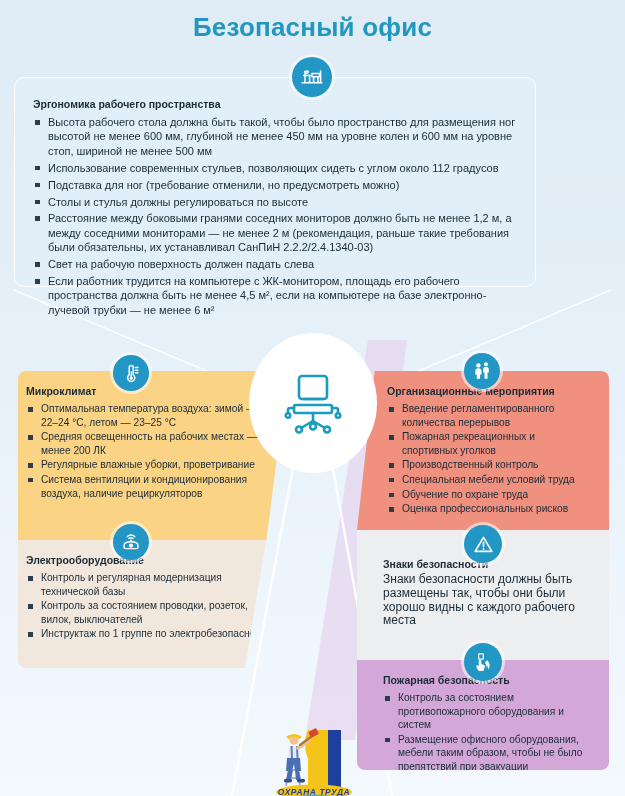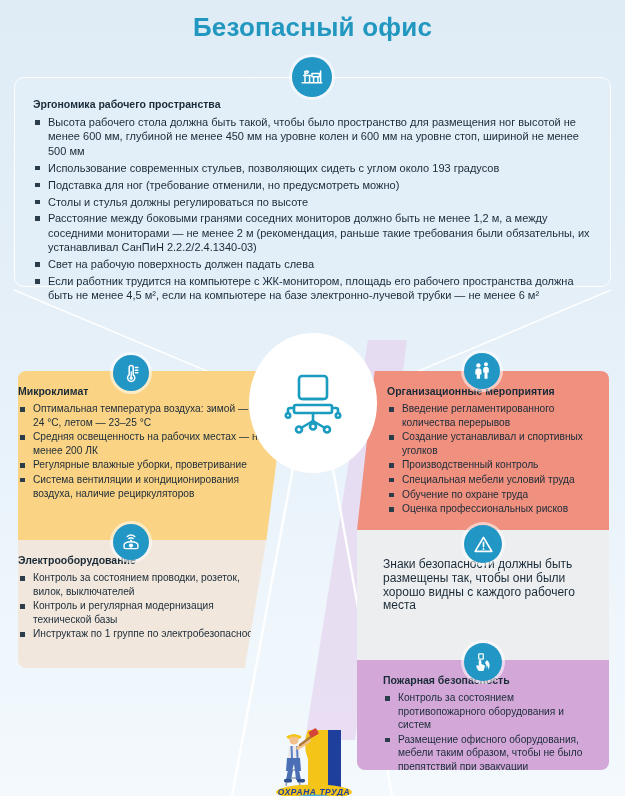--- a/index.html
+++ b/index.html
@@ -35,21 +35,21 @@
     box-shadow:0 0 0 3px rgba(255,255,255,.55);
   }
   .badge svg{display:block;}
   .badge-top{
     position:absolute;left:292px;top:57px;width:40px;height:40px;
     z-index:12;
   }
 
   
   .top-panel{
-    position:absolute;left:14px;top:77px;width:597px;height:210px;
+    position:absolute;left:14px;top:77px;width:522px;height:210px;
     background:#e2eef8;
     border:1px solid #ffffff;
     border-radius:10px;
     box-sizing:border-box;
     z-index:5;
   }
   .top-inner{padding:20px 18px 10px 18px;}
 
   .sec-head{
     font-size:10.5px;font-weight:bold;color:#1a2b38;margin-bottom:5px;
@@ -70,21 +70,21 @@
 
   
   .rays{position:absolute;left:0;top:280px;width:625px;height:516px;z-index:2;}
 
   
   .panel{
     position:absolute;
     box-sizing:border-box;
     z-index:6;
   }
-  .panel .inner{padding:14px 16px 12px 0;}
+  .panel .inner{padding:14px 16px 12px 8px;}
   .panel .sec-head{margin-bottom:5px;}
   .panel ul.bullets li{font-size:10.2px;line-height:13.6px;margin-bottom:1px;}
 
   
   #p-micro{
     left:18px;top:371px;width:270px;height:169px;
     background:#fbd384;
     border-radius:8px 8px 0 0;
     clip-path:polygon(0 0, 100% 0, 92% 100%, 0 100%);
   }
@@ -164,21 +164,21 @@
         <path d="M3.2 18.8 L22.8 18.8"></path>
       </g>
     </svg>
   </div>
 
   <div class="top-panel">
     <div class="top-inner">
       <div class="sec-head">Эргономика рабочего пространства</div>
       <ul class="bullets">
         <li>Высота рабочего стола должна быть такой, чтобы было пространство для размещения ног высотой не менее 600 мм, глубиной не менее 450 мм на уровне колен и 600 мм на уровне стоп, шириной не менее 500 мм</li>
-        <li>Использование современных стульев, позволяющих сидеть с углом около 193 градусов</li>
+        <li>Использование современных стульев, позволяющих сидеть с углом около 112 градусов</li>
         <li>Подставка для ног (требование отменили, но предусмотреть можно)</li>
         <li>Столы и стулья должны регулироваться по высоте</li>
         <li>Расстояние между боковыми гранями соседних мониторов должно быть не менее 1,2 м, а между соседними мониторами — не менее 2 м (рекомендация, раньше такие требования были обязательны, их устанавливал СанПиН 2.2.2/2.4.1340-03)</li>
         <li>Свет на рабочую поверхность должен падать слева</li>
         <li>Если работник трудится на компьютере с ЖК-монитором, площадь его рабочего пространства должна быть не менее 4,5 м², если на компьютере на базе электронно-лучевой трубки — не менее 6 м²</li>
       </ul>
     </div>
   </div>
 
   <svg class="rays" viewBox="0 0 625 516">
@@ -205,43 +205,44 @@
         <li>Регулярные влажные уборки, проветривание</li>
         <li>Система вентиляции и кондиционирования воздуха, наличие рециркуляторов</li>
       </ul>
     </div>
   </div>
 
   <div class="panel" id="p-electro">
     <div class="inner">
       <div class="sec-head">Электрооборудование</div>
       <ul class="bullets">
+        <li>Контроль и регулярная модернизация технической базы</li>
         <li>Контроль за состоянием проводки, розеток, вилок, выключателей</li>
-        <li>Контроль и регулярная модернизация технической базы</li>
         <li>Инструктаж по 1 группе по электробезопасности</li>
       </ul>
     </div>
   </div>
 
   <div class="panel" id="p-org">
     <div class="inner" style="padding-left:30px;">
       <div class="sec-head">Организационные мероприятия</div>
       <ul class="bullets">
         <li>Введение регламентированного количества перерывов</li>
-        <li>Создание устанавливал и спортивных уголков</li>
+        <li>Пожарная рекреационных и спортивных уголков</li>
         <li>Производственный контроль</li>
         <li>Специальная мебели условий труда</li>
         <li>Обучение по охране труда</li>
         <li>Оценка профессиональных рисков</li>
       </ul>
     </div>
   </div>
 
   <div class="panel" id="p-signs">
     <div class="inner" style="padding-top:28px;padding-left:26px;">
+      <div class="sec-head">Знаки безопасности</div>
       <div class="plain">Знаки безопасности должны быть размещены так, чтобы они были хорошо видны с каждого рабочего места</div>
     </div>
   </div>
 
   <div class="panel" id="p-fire">
     <div class="inner" style="padding-top:14px;padding-left:26px;">
       <div class="sec-head">Пожарная безопасность</div>
       <ul class="bullets">
         <li>Контроль за состоянием противопожарного оборудования и систем</li>
         <li>Размещение офисного оборудования, мебели таким образом, чтобы не было препятствий при эвакуации</li>

